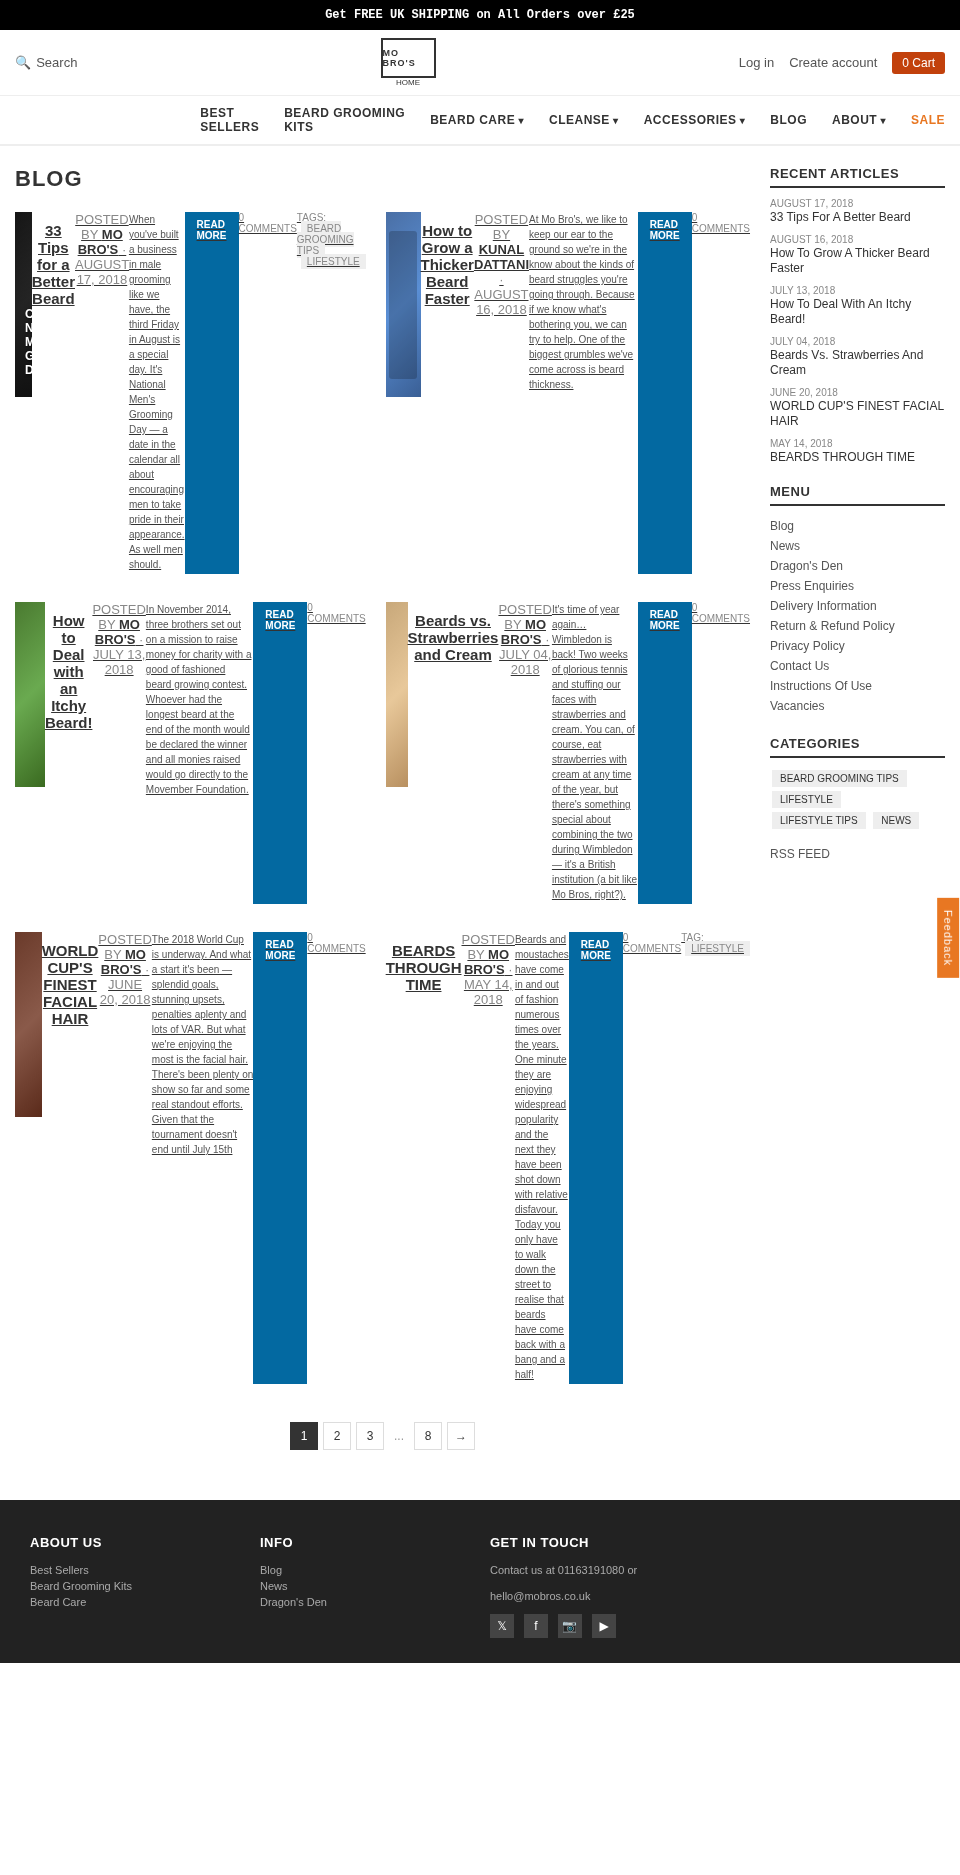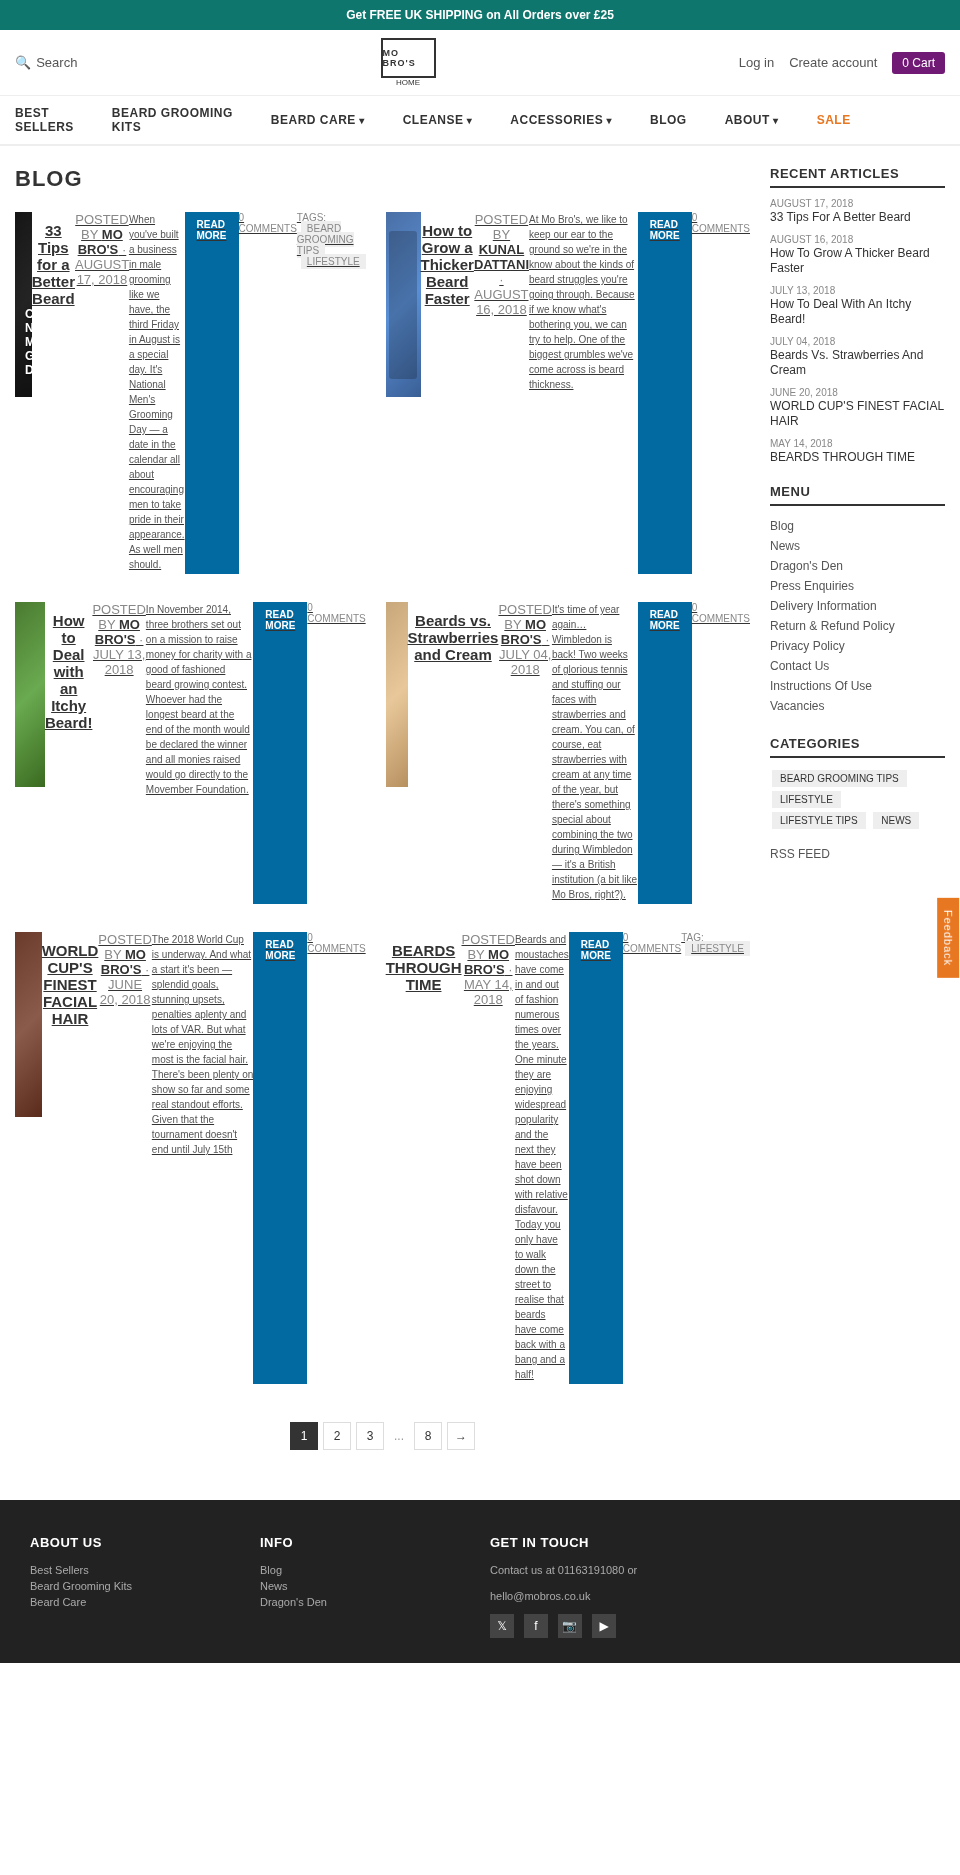--- a/index.html
+++ b/index.html
@@ -1,24 +1,25 @@
 <!DOCTYPE html>
 <html><head>
   <meta charset="utf-8">
   <style>
     * { box-sizing: border-box; margin: 0; padding: 0; }
     body { font-family: Arial, sans-serif; font-size: 13px; color: #333; background: #fff; width: 960px; }
 
     
     .top-banner {
-      background: #0f766e;
+      background: #000000;
       text-align: center;
       padding: 8px;
       font-size: 12px;
       color: #fff;
+      font-family: Liberation Mono, monospace;
     }
     .top-banner span { font-weight: bold; }
 
     
     .header {
       display: flex;
       align-items: center;
       justify-content: space-between;
       padding: 8px 15px;
       border-bottom: 1px solid #eee;
@@ -50,33 +51,33 @@
     .logo-sub { font-size: 8px; color: #333; }
     .header-actions {
       display: flex;
       align-items: center;
       gap: 15px;
       font-size: 13px;
       color: #555;
     }
     .header-actions a { color: #555; text-decoration: none; }
     .cart-btn {
-      background: #701a75;
+      background: #c2410c;
       color: #fff;
       padding: 4px 10px;
       font-size: 12px;
       border-radius: 3px;
     }
 
     
     .nav {
       display: flex;
       align-items: center;
-      justify-content: flex-start;
-      gap: 38px;
+      justify-content: flex-end;
+      gap: 25px;
       padding: 10px 15px;
       border-bottom: 2px solid #eee;
       font-size: 12px;
       font-weight: bold;
       color: #333;
       text-transform: uppercase;
       letter-spacing: 0.5px;
     }
     .nav-item { cursor: pointer; white-space: nowrap; }
     .nav-item.has-sub::after { content: ' ▾'; font-size: 10px; }

